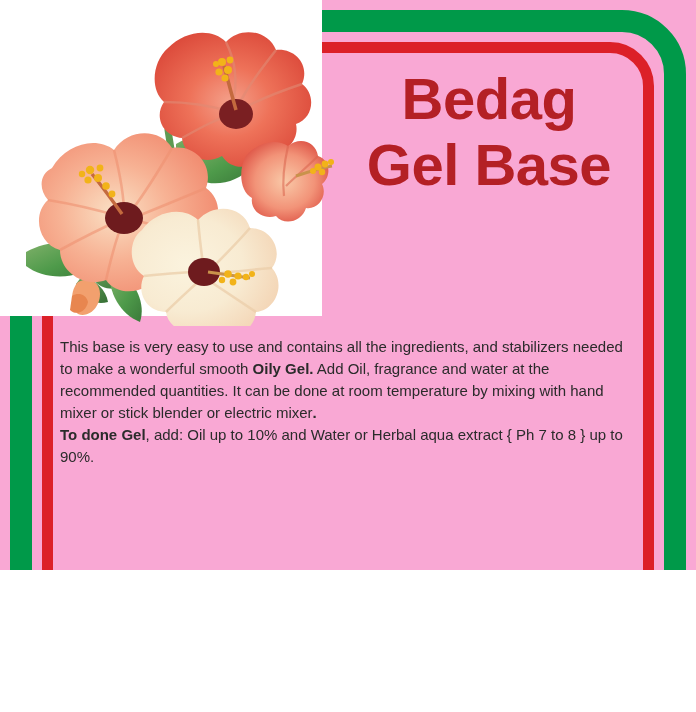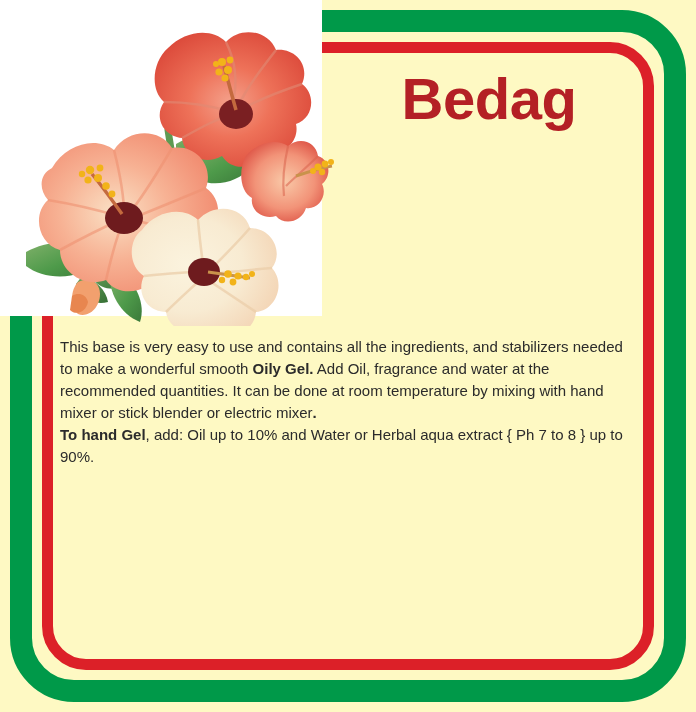--- a/index.html
+++ b/index.html
@@ -3,22 +3,22 @@
 <meta charset="utf-8">
 <style>
   html, body {
     margin: 0;
     padding: 0;
     background: #ffffff;
   }
   #label-root {
     position: relative;
     width: 696px;
-    height: 712px;
-    background: #fef9c3;
+    height: 570px;
+    background: #f9a8d4;
     overflow: hidden;
     font-family: "Liberation Sans", sans-serif;
   }
 
   
   .border-frame {
     position: absolute;
     box-sizing: border-box;
     pointer-events: none;
   }
@@ -225,20 +225,21 @@
         <circle cx="246" cy="263" r="3.2"></circle>
           <circle cx="233" cy="268" r="3.4"></circle>
         <circle cx="222" cy="266" r="3.2"></circle>
           <circle cx="252" cy="260" r="3"></circle>
       </g>
     </g>
   </svg>
 
   <div id="title-block">
     <span class="title-line">Bedag</span>
+    <span class="title-line">Gel Base</span>
   </div>
 
   <div id="body-copy">
     <p><span>This base is very easy to use and contains all the ingredients, and stabilizers needed to make a wonderful smooth </span><b>Oily Gel.</b><span> Add Oil, fragrance and water at the recommended quantities. It can be done at room temperature by mixing with hand mixer or stick blender or electric mixer</span><b>.</b></p>
-    <p><b>To hand  Gel</b><span>, add: Oil up to 10% and Water or  Herbal aqua extract { Ph 7 to 8 } up to 90%.</span></p>
+    <p><b>To done  Gel</b><span>, add: Oil up to 10% and Water or  Herbal aqua extract { Ph 7 to 8 } up to 90%.</span></p>
   </div>
 
 </div>
 
 </body></html>

